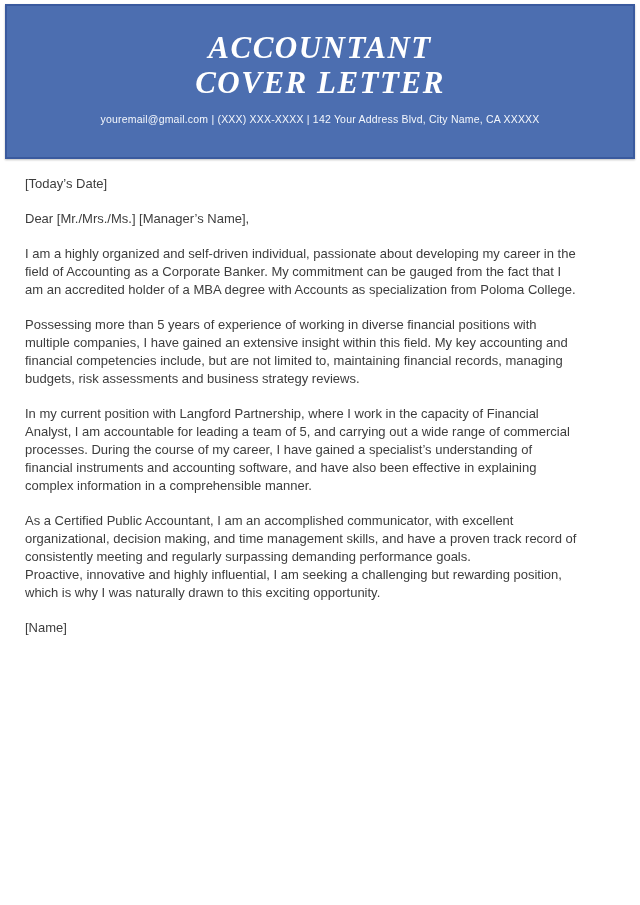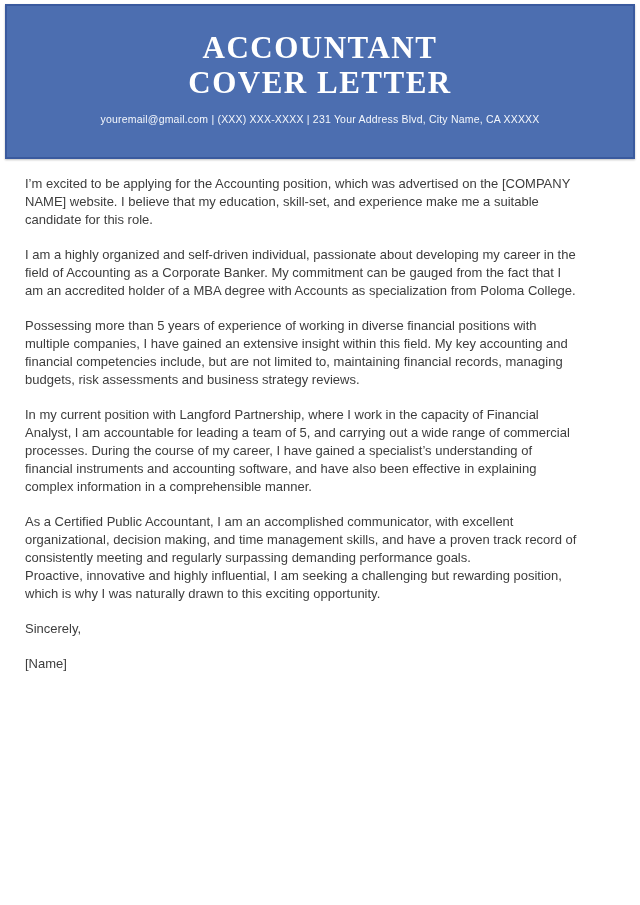--- a/index.html
+++ b/index.html
@@ -32,20 +32,21 @@
   }
   .banner-title {
     font-family: "Liberation Serif", serif;
     font-weight: bold;
     color: #ffffff;
     font-size: 31px;
     line-height: 35px;
     letter-spacing: 1.5px;
     text-align: center;
     white-space: pre-line;
+    font-style: italic;
   }
   .banner-contact {
     margin-top: 13px;
     color: #f4f7fc;
     font-size: 10.5px;
     letter-spacing: 0.2px;
     white-space: nowrap;
   }
   .letter {
     position: absolute;
@@ -65,31 +66,30 @@
   }
 </style>
 </head>
 <body>
 
 <div class="page">
 
   <div class="banner">
     <div class="banner-title">ACCOUNTANT
 COVER LETTER</div>
-    <div class="banner-contact">youremail@gmail.com | (XXX) XXX-XXXX | 231 Your Address Blvd, City Name, CA XXXXX</div>
+    <div class="banner-contact">youremail@gmail.com | (XXX) XXX-XXXX | 142 Your Address Blvd, City Name, CA XXXXX</div>
   </div>
 
   <div class="letter">
 
+    <div class="block">[Today’s Date]</div>
 
 
+    <div class="block">Dear [Mr./Mrs./Ms.] [Manager’s Name],</div>
 
-    <div class="block">I’m excited to be applying for the Accounting position, which was advertised on the [COMPANY
-NAME] website. I believe that my education, skill-set, and experience make me a suitable
-candidate for this role.</div>
 
     <div class="block">I am a highly organized and self-driven individual, passionate about developing my career in the
 field of Accounting as a Corporate Banker. My commitment can be gauged from the fact that I
 am an accredited holder of a MBA degree with Accounts as specialization from Poloma College.</div>
 
     <div class="block">Possessing more than 5 years of experience of working in diverse financial positions with
 multiple companies, I have gained an extensive insight within this field. My key accounting and
 financial competencies include, but are not limited to, maintaining financial records, managing
 budgets, risk assessments and business strategy reviews.</div>
 
@@ -98,19 +98,18 @@
 processes. During the course of my career, I have gained a specialist’s understanding of
 financial instruments and accounting software, and have also been effective in explaining
 complex information in a comprehensible manner.</div>
 
     <div class="block">As a Certified Public Accountant, I am an accomplished communicator, with excellent
 organizational, decision making, and time management skills, and have a proven track record of
 consistently meeting and regularly surpassing demanding performance goals.
 Proactive, innovative and highly influential, I am seeking a challenging but rewarding position,
 which is why I was naturally drawn to this exciting opportunity.</div>
 
-    <div class="block">Sincerely,</div>
 
     <div class="block">[Name]</div>
 
   </div>
 
 </div>
 
 </body></html>

